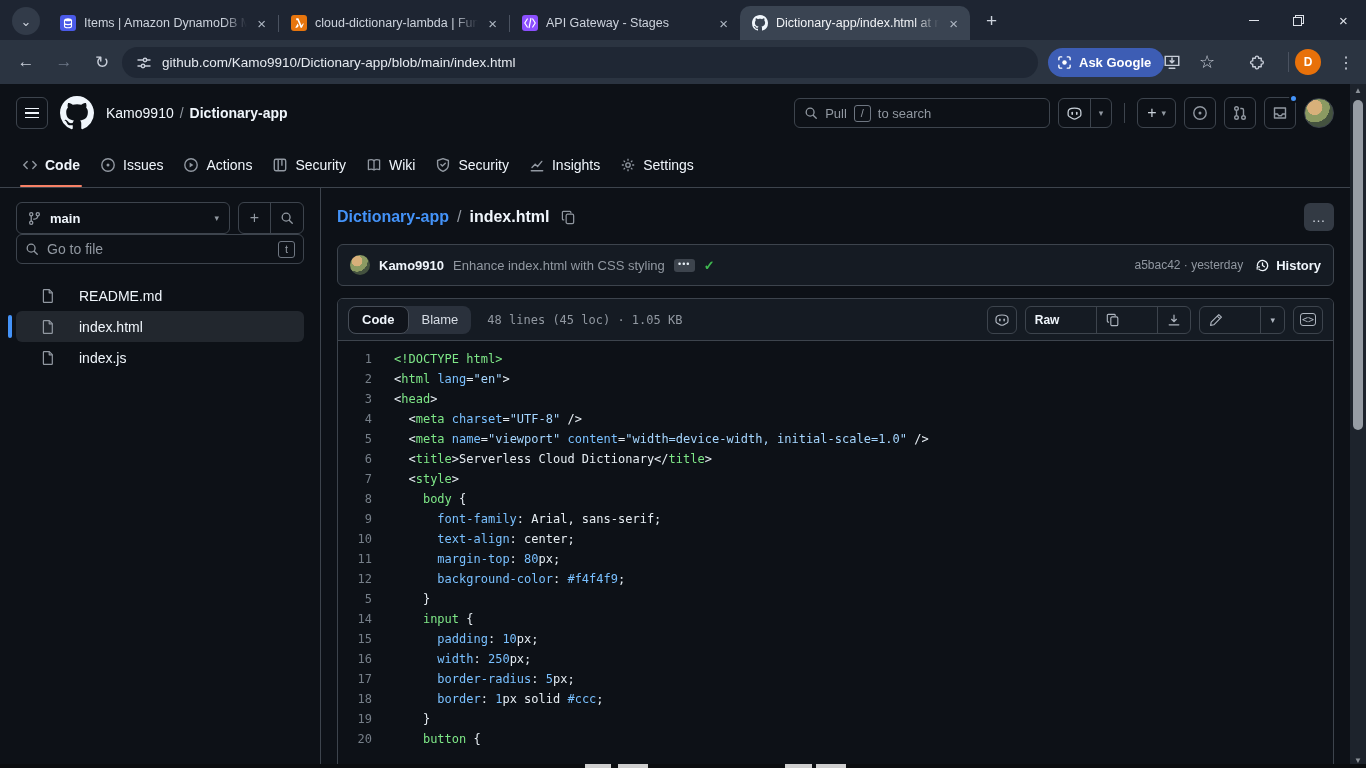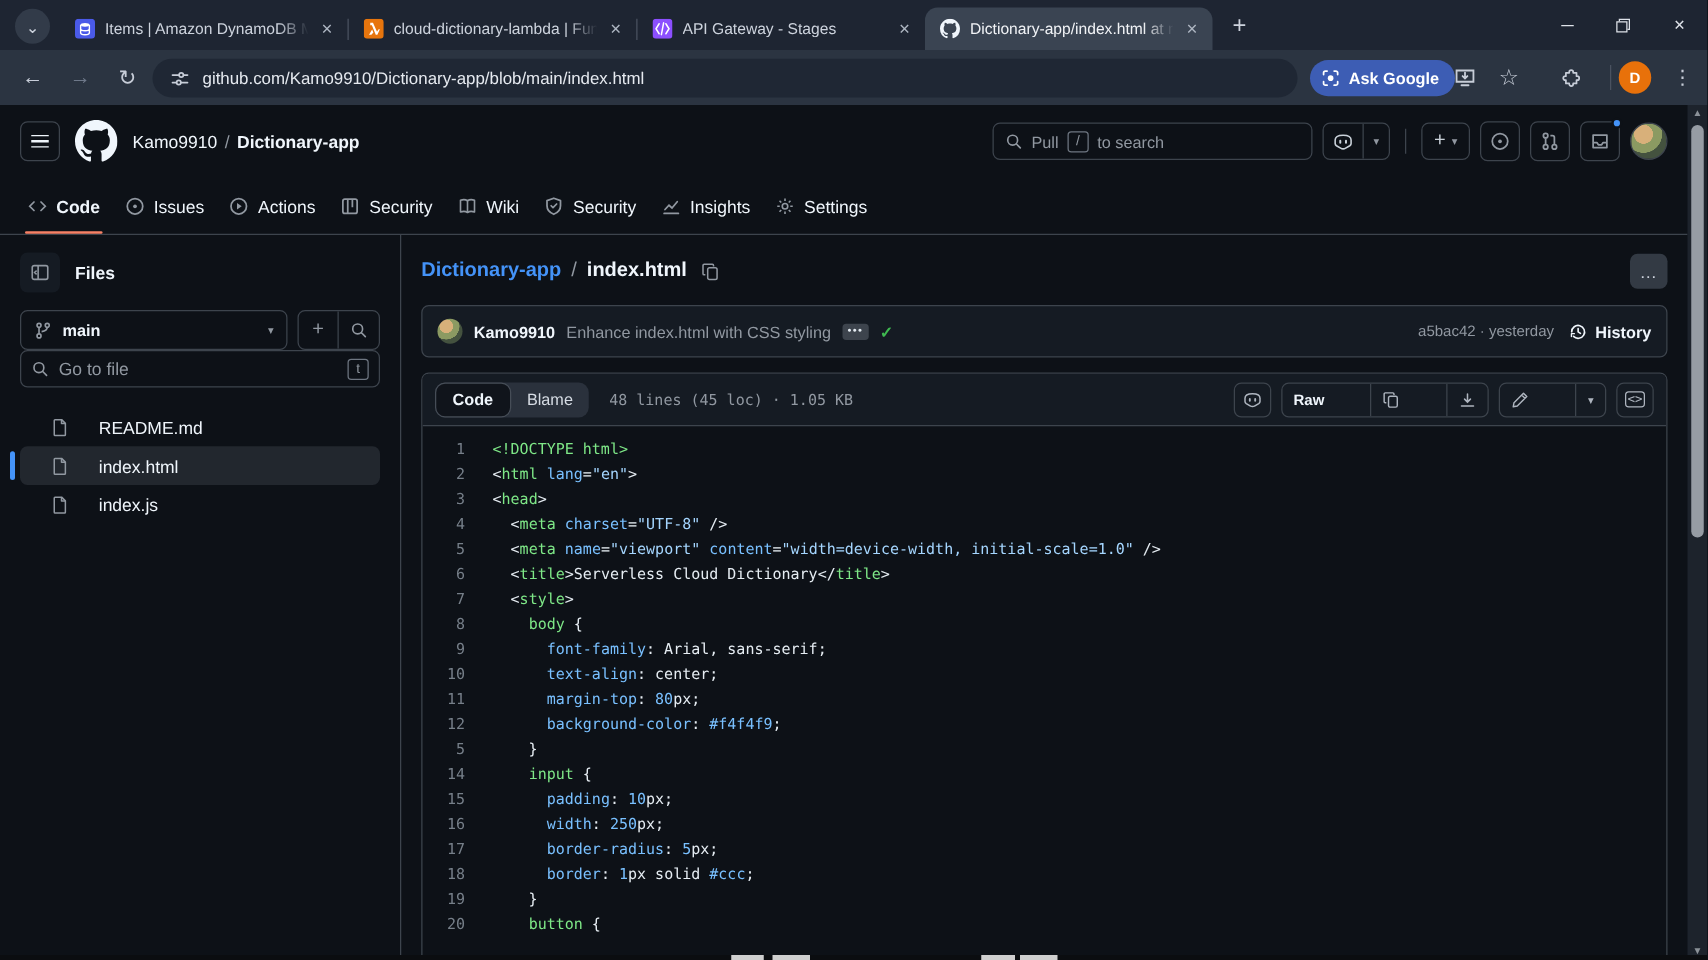--- a/index.html
+++ b/index.html
@@ -389,30 +389,20 @@
               <path d="M8 1.8v2M8 12.2v2M1.8 8h2M12.2 8h2M3.6 3.6l1.4 1.4M11 11l1.4 1.4M12.4 3.6 11 5M5 11l-1.4 1.4"></path>
             </g>
           </svg>
         </span>
         <span>Settings</span>
       </div>
     </nav>
 
   <div class="gh-body">
     <aside class="sidebar">
-      <div class="files-hdr">
-        <span class="collapse-btn">
-          <svg width="16" height="16" viewBox="0 0 16 16" fill="none" stroke="#9198a1" stroke-width="1.3">
-              <rect x="1.8" y="2.5" width="12.4" height="11" rx="1.5"></rect>
-              <path d="M6.5 2.5v11"></path>
-              <path d="m4.9 6.9-1.2 1.1 1.2 1.1" stroke-linecap="round"></path>
-            </svg>
-        </span>
-        <span class="files-title">Files</span>
-      </div>
       <div class="branch-row">
         <div class="branch-btn">
           <span class="b-ico">
             <svg width="15" height="15" viewBox="0 0 16 16" fill="none" stroke="#9198a1" stroke-width="1.4">
                 <circle cx="4.5" cy="3.5" r="1.7"></circle>
                 <circle cx="4.5" cy="12.5" r="1.7"></circle>
                 <circle cx="11.5" cy="3.5" r="1.7"></circle>
                 <path d="M4.5 5.2v5.6M11.5 5.2c0 2.6-2.3 3.4-4.8 3.6"></path>
               </svg>
           </span>

